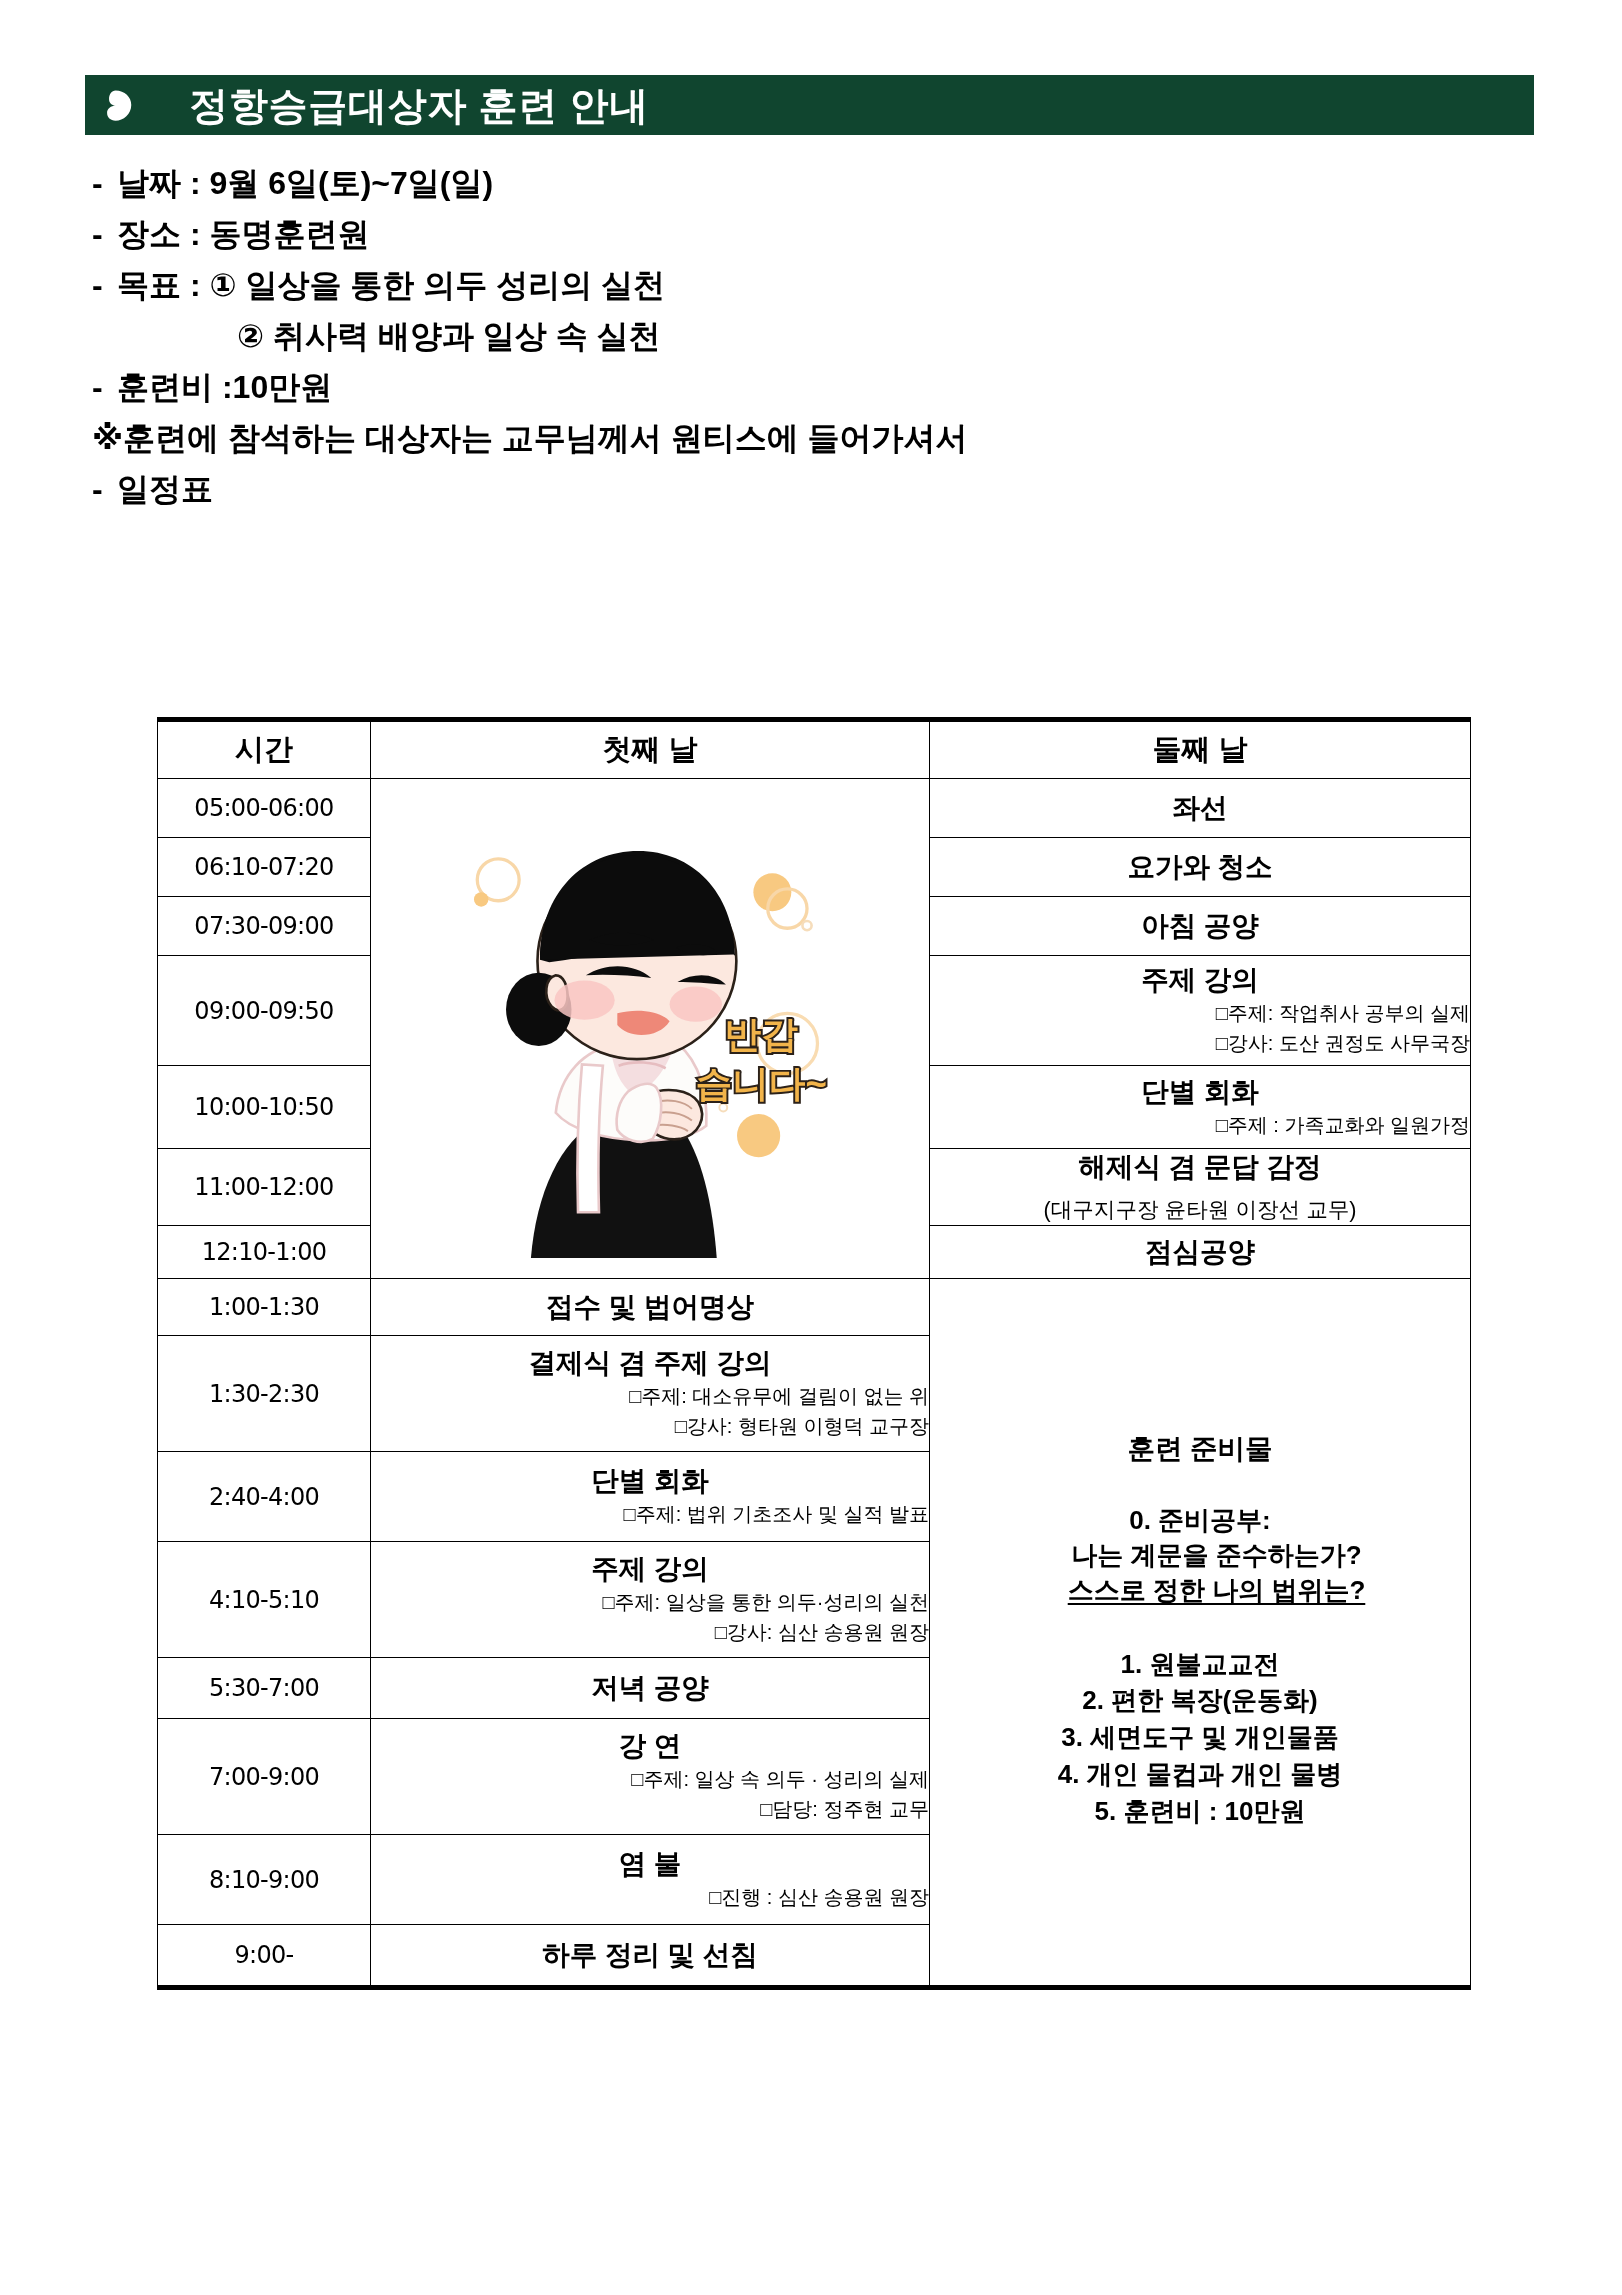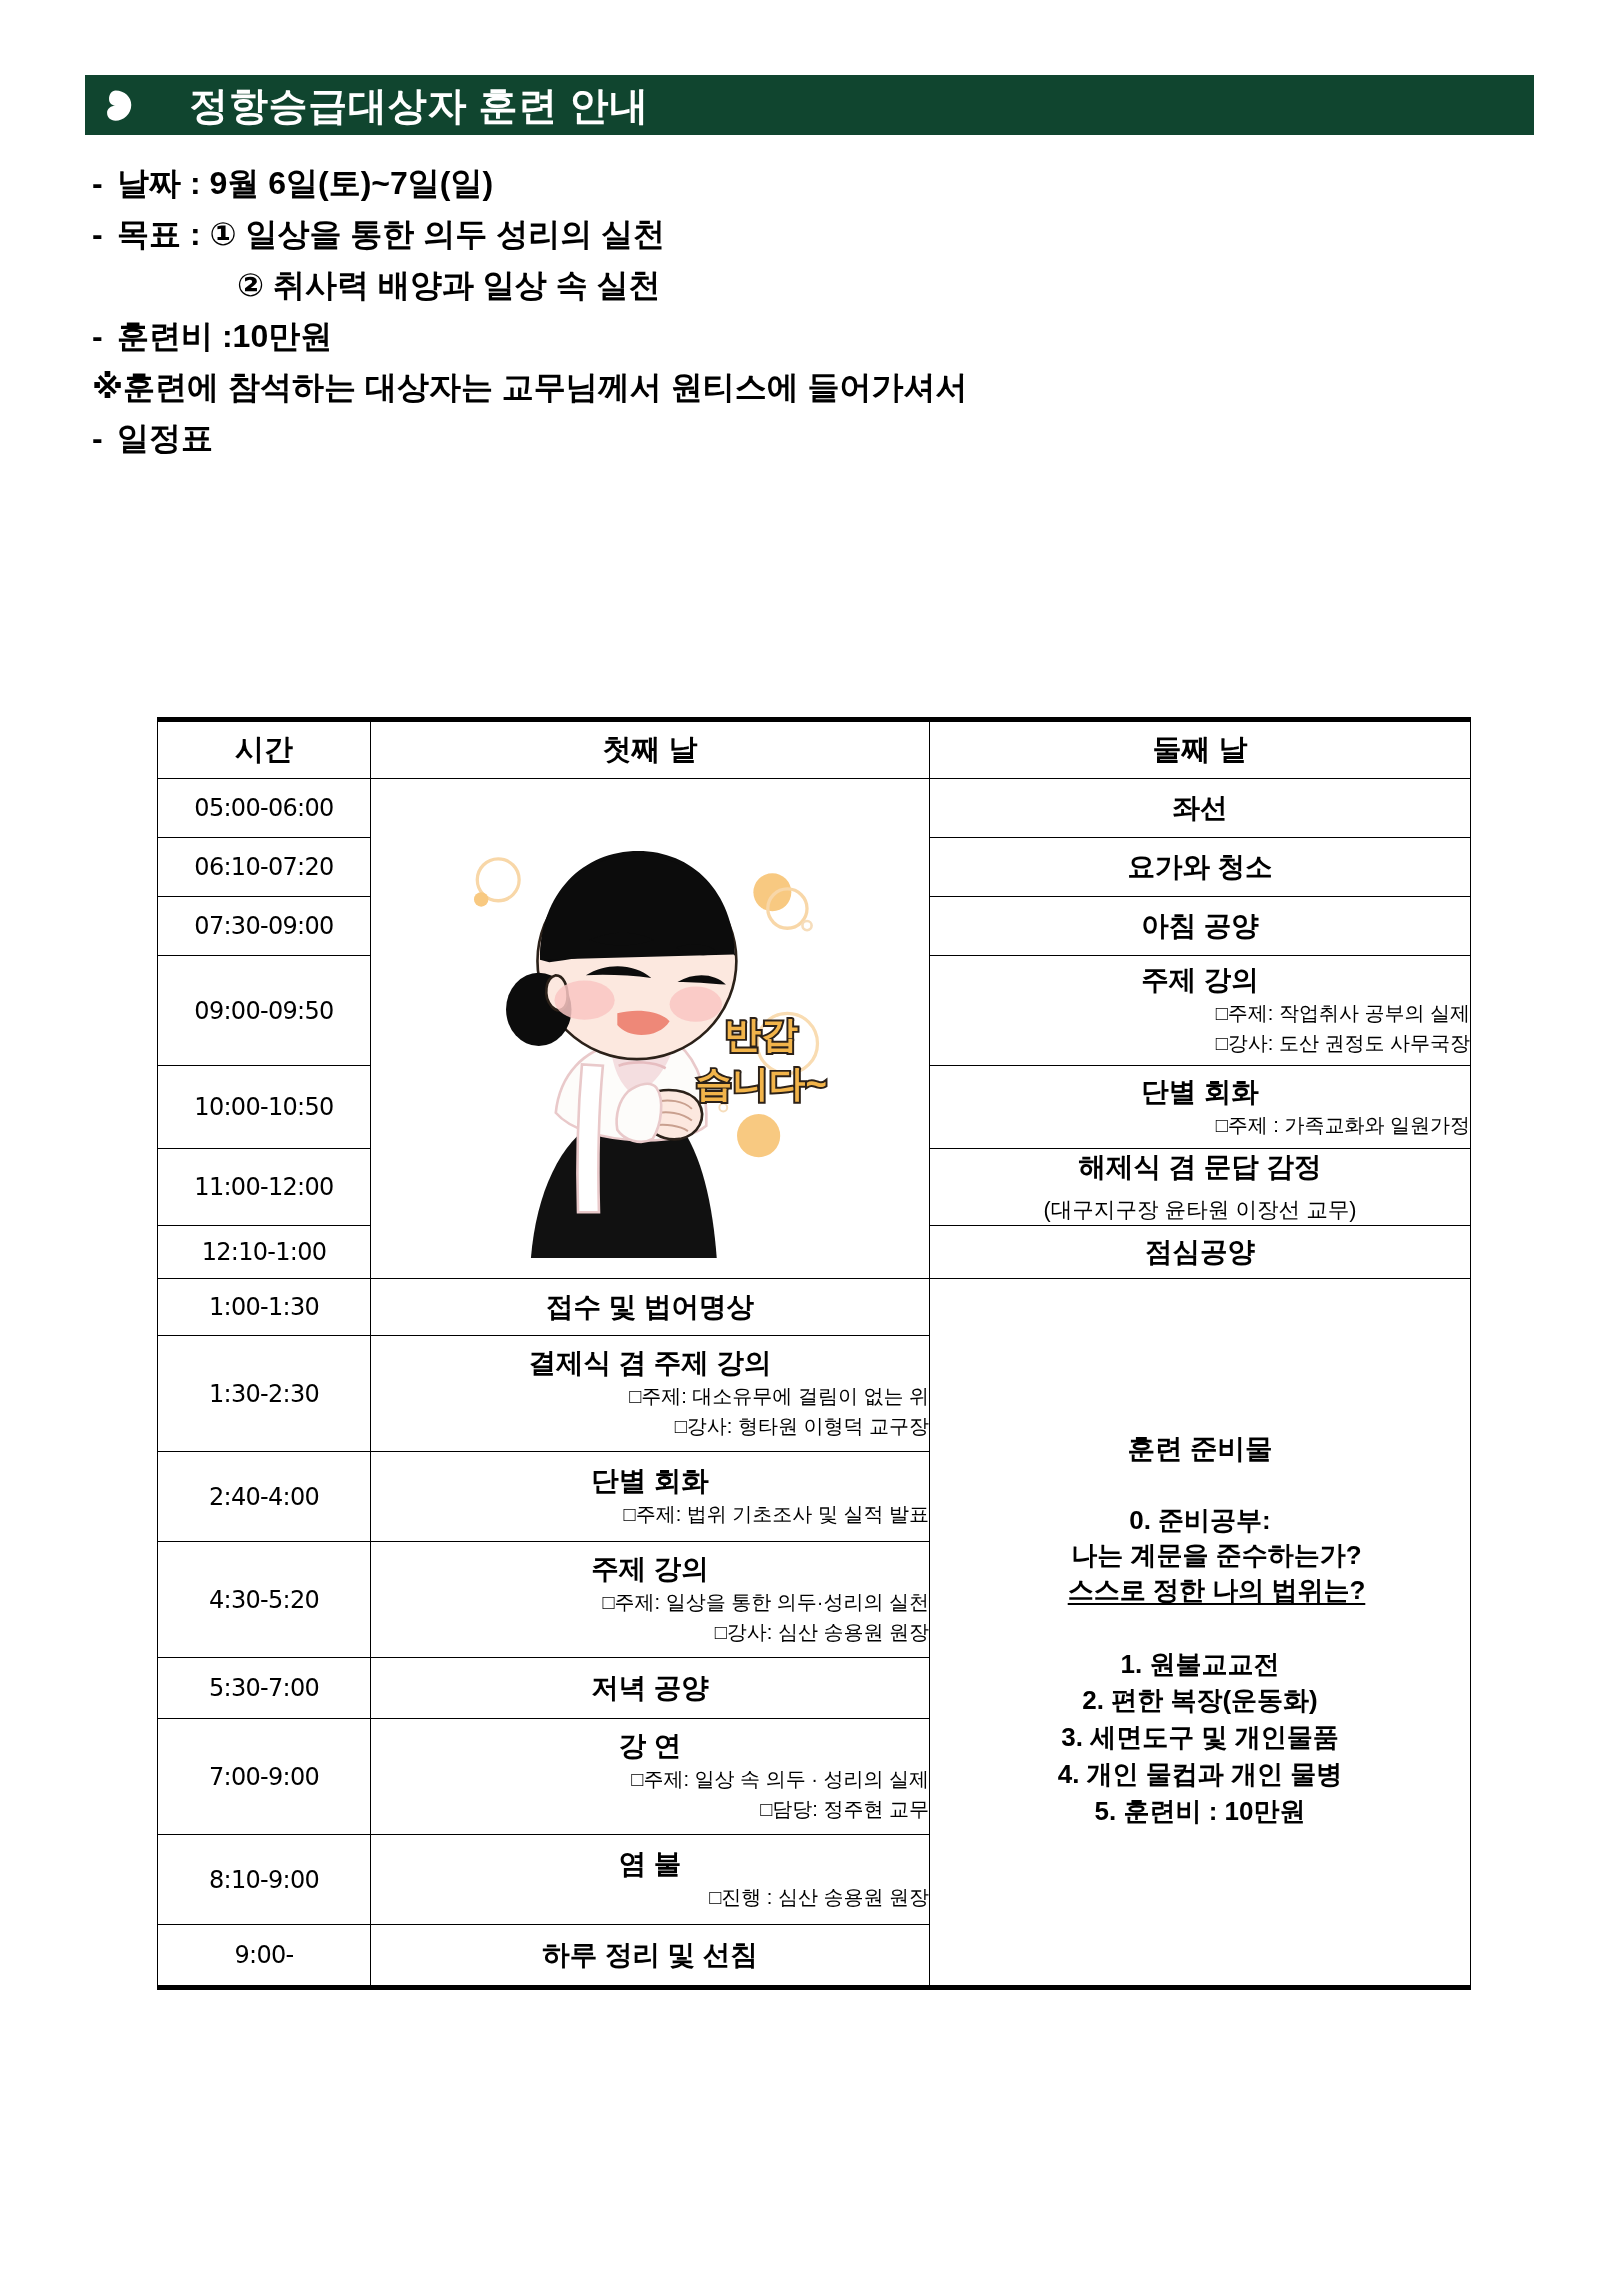--- a/index.html
+++ b/index.html
@@ -211,20 +211,25 @@
 </div>
 
 <div class="intro">
 
   <div class="intro-line">
     <span class="dash">-</span><span>날짜</span>
     <span>:</span>
     <span>9월  6일(토)~7일(일)</span>
   </div>
 
+  <div class="intro-line">
+    <span class="dash">-</span><span>장소</span>
+    <span>:</span>
+    <span>동명훈련원</span>
+  </div>
 
   <div class="intro-line">
     <span class="dash">-</span><span>목표</span>
     <span>:</span>
     <span>① 일상을 통한 의두 성리의 실천</span>
   </div>
   <div class="intro-line goal-sub">
     <span>② 취사력 배양과 일상 속 실천</span>
   </div>
 
@@ -401,21 +406,21 @@
 
     <tr>
       <td class="time-cell" style="height:89px">2:40-4:00</td>
       <td class="act">
         <div class="act-title">단별 회화</div>
         <div class="act-sub">□주제: 법위 기초조사 및 실적 발표</div>
       </td>
     </tr>
 
     <tr>
-      <td class="time-cell" style="height:115px">4:30-5:20</td>
+      <td class="time-cell" style="height:115px">4:10-5:10</td>
       <td class="act">
         <div class="act-title">주제 강의</div>
         <div class="act-sub">□주제: 일상을 통한 의두·성리의 실천</div>
         <div class="act-sub">□강사: 심산 송용원 원장</div>
       </td>
     </tr>
 
     <tr>
       <td class="time-cell" style="height:60px">5:30-7:00</td>
       <td class="act">

